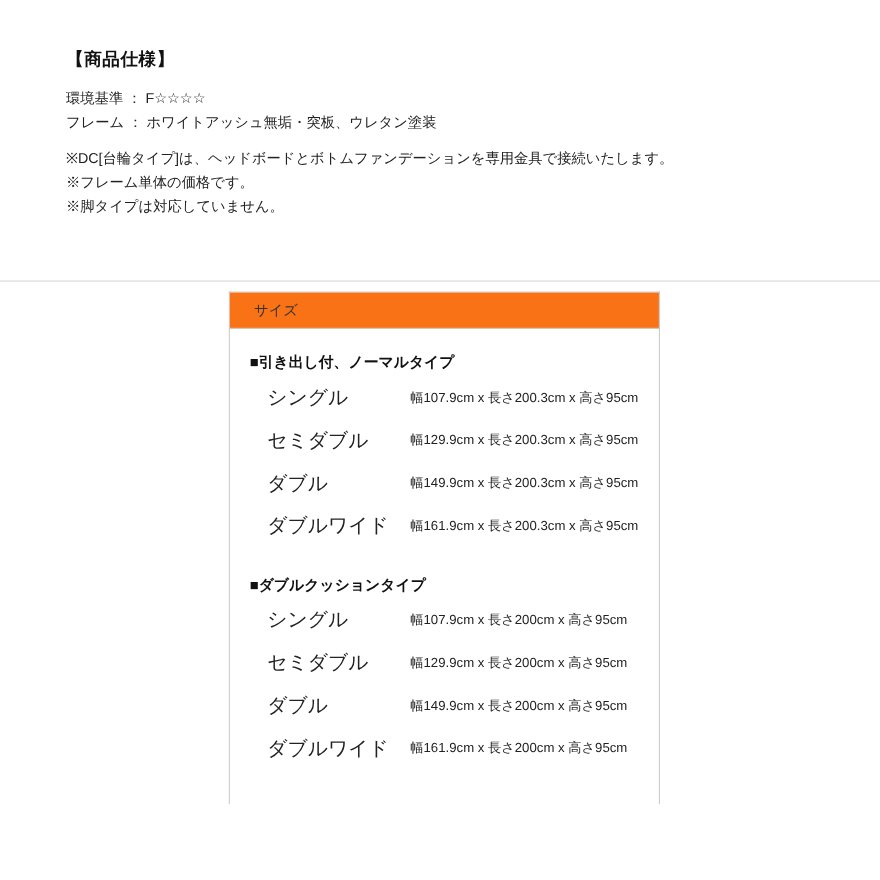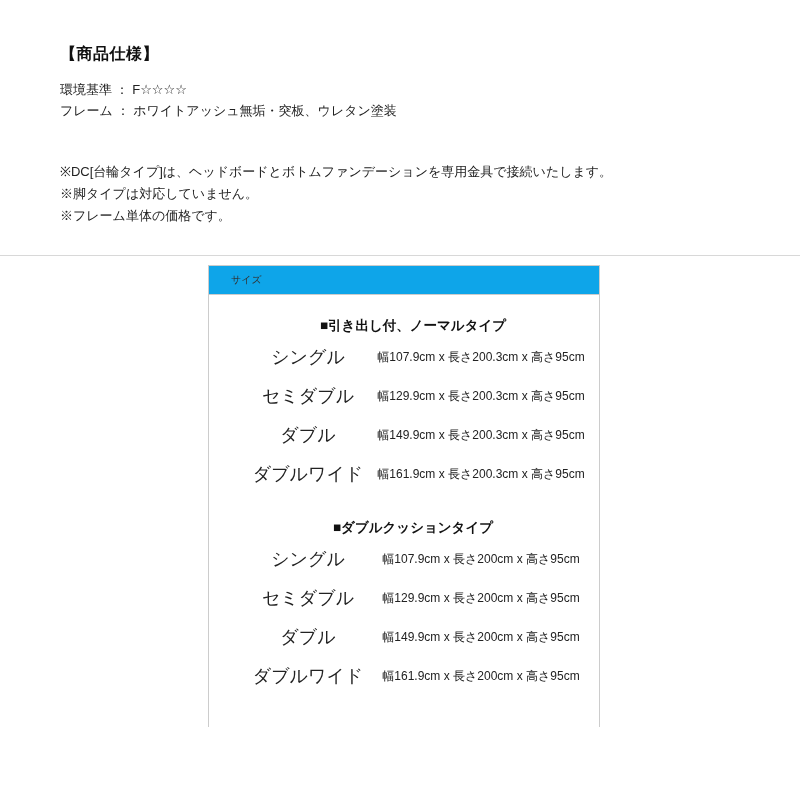--- a/index.html
+++ b/index.html
@@ -45,50 +45,49 @@
     margin: 0 0 14px 0;
     color: #111111;
   }
   .spec-line {
     font-size: 13px;
     line-height: 21px;
     color: #222222;
     white-space: nowrap;
   }
   .spec-notes {
-    margin-top: 40px;
+    margin-top: 12px;
   }
   .spec-note {
     font-size: 13px;
     line-height: 22px;
     color: #222222;
     white-space: nowrap;
   }
 
   
   .size-table {
     position: absolute;
     left: 208px;
     top: 265px;
     width: 392px;
     background: #ffffff;
     border: 1px solid #cccccc;
     border-bottom: none;
     box-sizing: border-box;
   }
   .size-header {
-    background: #0ea5e9;
+    background: #f97316;
     border-bottom: 1px solid #cccccc;
     padding: 7px 0 7px 22px;
-    font-size: 10px;
+    font-size: 13px;
     color: #333333;
   }
   .size-body {
     padding: 16px 0 24px 0;
-    text-align: center;
   }
   .group-title {
     font-size: 13.5px;
     font-weight: bold;
     color: #111111;
     padding: 6px 0 10px 18px;
   }
   .group-title.second {
     padding-top: 18px;
   }
@@ -118,22 +117,22 @@
 
 <div class="page">
 
   <section class="spec-panel">
     <div class="spec-inner">
       <h1 class="spec-title">【商品仕様】</h1>
       <div class="spec-line">環境基準 ： F☆☆☆☆</div>
       <div class="spec-line">フレーム ： ホワイトアッシュ無垢・突板、ウレタン塗装</div>
       <div class="spec-notes">
         <div class="spec-note">※DC[台輪タイプ]は、ヘッドボードとボトムファンデーションを専用金具で接続いたします。</div>
+        <div class="spec-note">※フレーム単体の価格です。</div>
         <div class="spec-note">※脚タイプは対応していません。</div>
-        <div class="spec-note">※フレーム単体の価格です。</div>
       </div>
     </div>
   </section>
 
   <section class="size-table">
     <div class="size-header">サイズ</div>
     <div class="size-body">
 
       <div class="group-title">■引き出し付、ノーマルタイプ</div>
 

